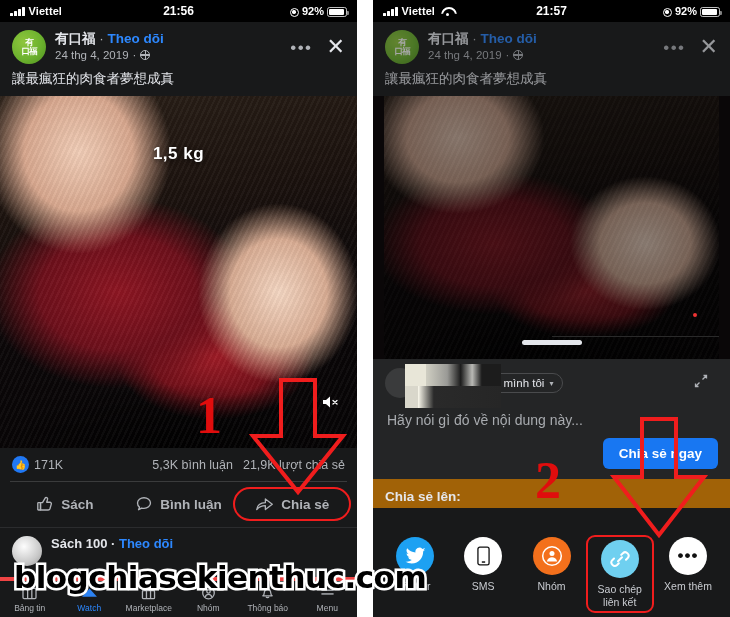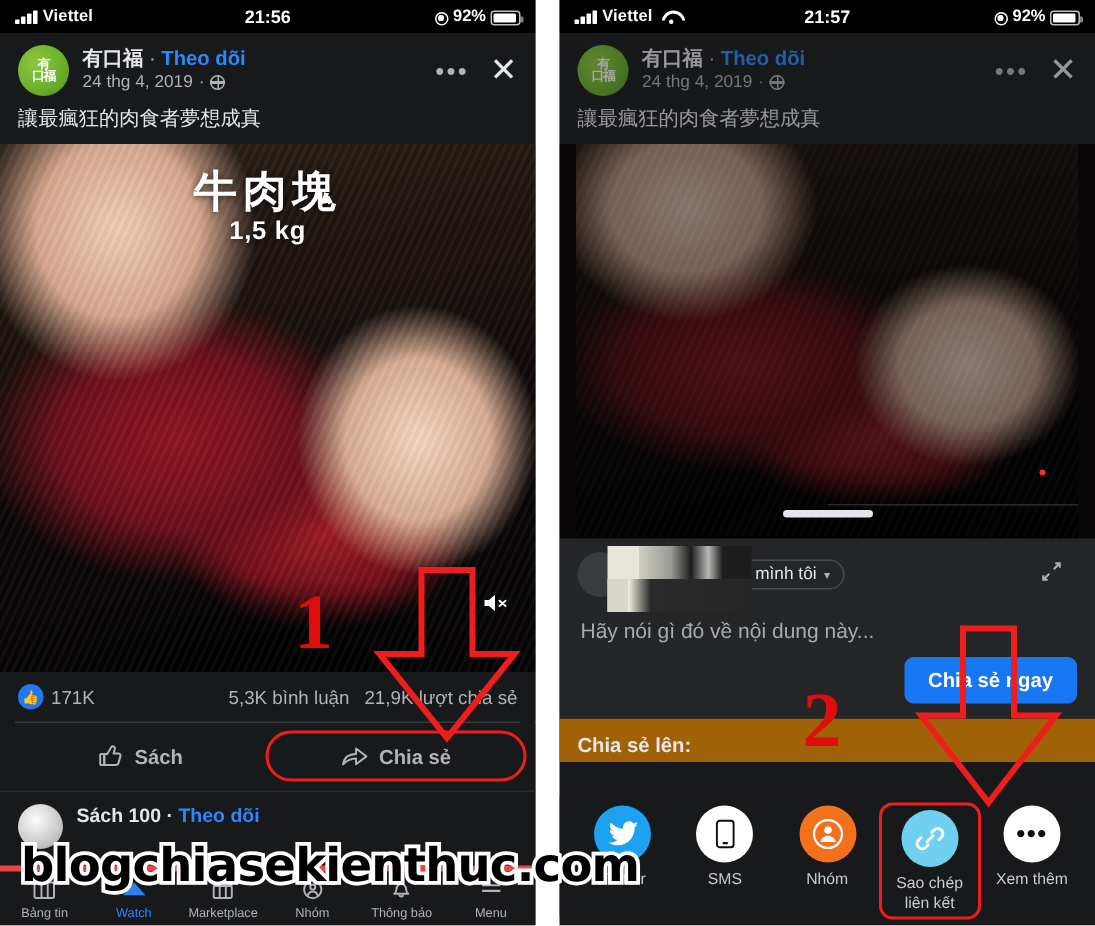--- a/index.html
+++ b/index.html
@@ -316,21 +316,20 @@
         <div class="ph-actions">
           <span class="dots-btn">•••</span>
           <span class="close-btn">✕</span>
         </div>
       </div>
       <div class="post-caption">讓最瘋狂的肉食者夢想成真</div>
     </div>
 
     <div class="media-left">
       <div class="meat-bg"></div>
-      <div class="media-overlay-title">牛肉塊</div>
       <div class="media-overlay-sub">1,5 kg</div>
       <div class="mute-ico">
         <svg width="17" height="14" viewBox="0 0 17 14" fill="none">
           <path d="M1 5h3l4-3.5v11L4 9H1z" fill="#fff"></path>
           <path d="M11 5.5l4 3.5M15 5.5l-4 3.5" stroke="#fff" stroke-width="1.3" stroke-linecap="round"></path>
         </svg>
       </div>
     </div>
 
     <div class="counts-row">
@@ -346,20 +345,26 @@
 
     <div class="divider"></div>
 
     <div class="action-bar">
       <div class="act">
         <svg width="18" height="18" viewBox="0 0 20 20" fill="none" stroke="#b0b3b8" stroke-width="1.5">
           <path d="M5 8.5h2.2L10.5 3a1.6 1.6 0 0 1 2.3 1.9l-.9 3.2h3.6a1.6 1.6 0 0 1 1.5 2l-1.5 5.2a2 2 0 0 1-1.9 1.4H5z" stroke-linejoin="round"></path>
           <rect x="2" y="8.5" width="3" height="8.2" rx="0.7"></rect>
         </svg>
         <span>Sách</span>
+      </div>
+      <div class="act">
+        <svg width="18" height="18" viewBox="0 0 20 20" fill="none" stroke="#b0b3b8" stroke-width="1.5">
+          <path d="M10 3c4 0 7.2 2.6 7.2 5.9S14 14.8 10 14.8c-.9 0-1.7-.1-2.5-.3L4 16.3l1-2.8C3.3 12.4 2.8 10.8 2.8 8.9 2.8 5.6 6 3 10 3z" stroke-linejoin="round"></path>
+        </svg>
+        <span>Bình luận</span>
       </div>
       <div class="act highlight">
         <svg width="19" height="18" viewBox="0 0 22 20" fill="none" stroke="#b0b3b8" stroke-width="1.5">
           <path d="M2 16.5c.7-5.3 4.3-7.9 10-8V4.2l8 6.1-8 6.1v-4.4c-4.2.1-7.2 1.4-10 4.5z" stroke-linejoin="round"></path>
         </svg>
         <span>Chia sẻ</span>
       </div>
     </div>
 
     <div class="nextpost">

